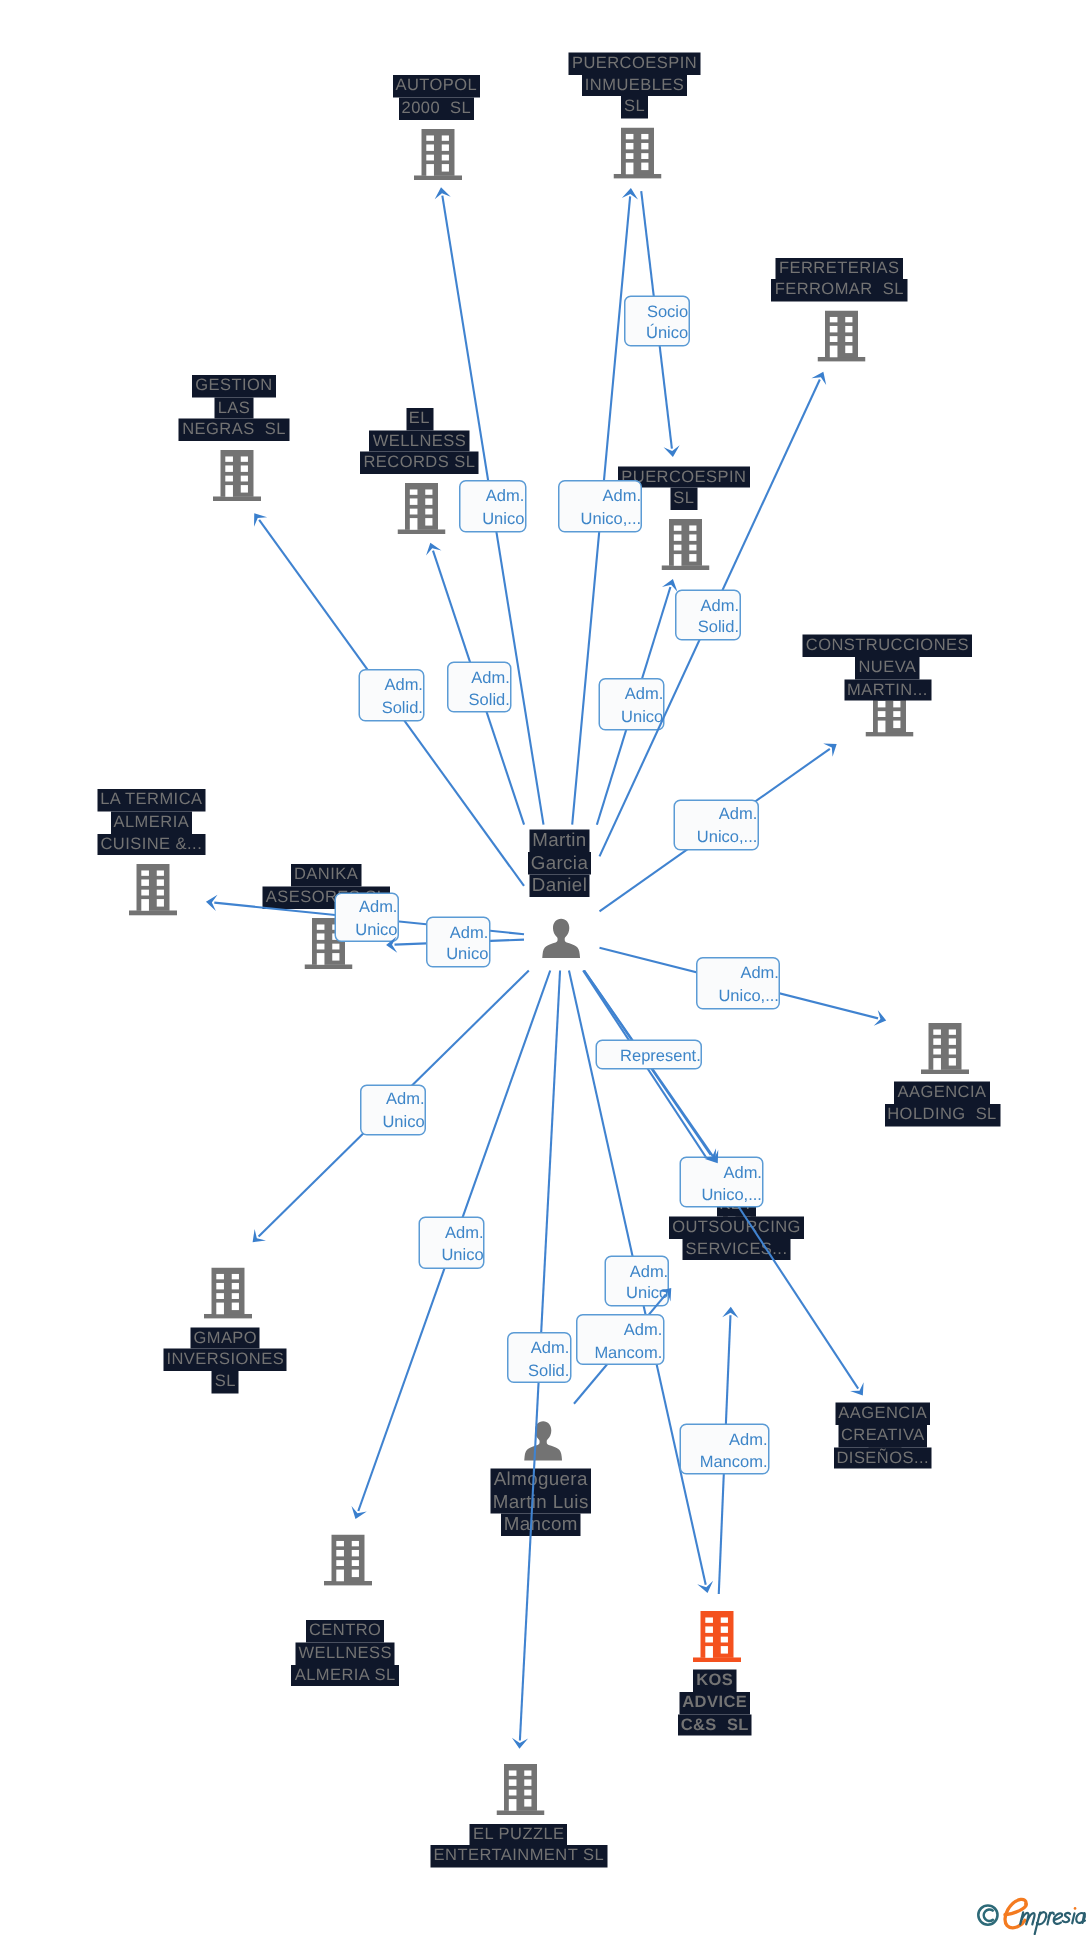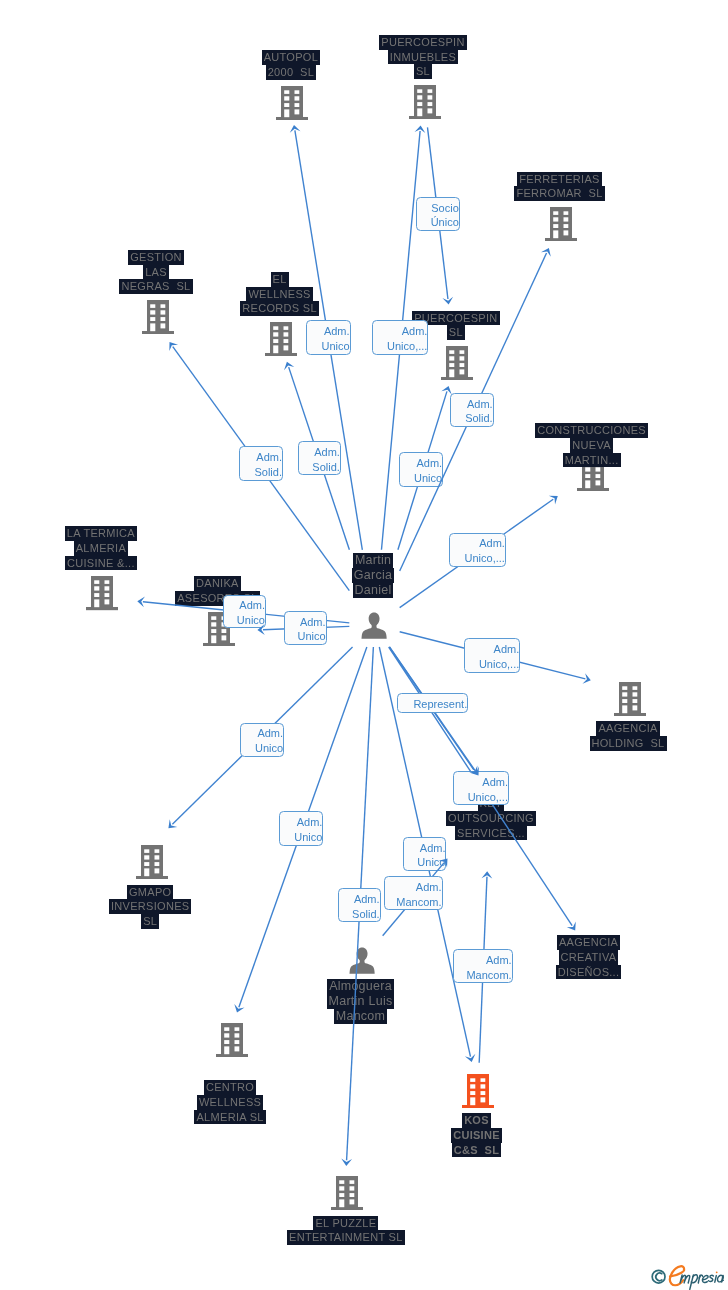--- a/index.html
+++ b/index.html
@@ -489,21 +489,21 @@
             <rect x="18.5" y="10.3" width="4.8" height="4.3"></rect>
             <rect x="8.2" y="17.1" width="5.1" height="3.9"></rect>
             <rect x="18.5" y="17.1" width="4.8" height="3.9"></rect>
             <rect x="8.2" y="23.4" width="5.1" height="7.8"></rect>
             <rect x="18.5" y="23.4" width="4.8" height="5.0"></rect>
           </g>
         </svg>
       </div>
       <div class="nlabel b" style="top:1113.10px;">
         <span class="ll"><i>KOS</i></span>
-        <span class="ll"><i>CUISINE</i></span>
+        <span class="ll"><i>ADVICE</i></span>
         <span class="ll"><i>C&amp;S  SL</i></span>
       </div>
     </div>
 <div class="node" style="left:257.40px;">
       <div class="nicon" style="left:74.00px;top:1176.20px;color:#737373">
         <svg viewBox="0 0 32 34.2" width="32" height="34.2">
           <g fill="currentColor">
             <rect x="0" y="31.0" width="32" height="3.2"></rect>
             <rect x="5" y="0" width="22" height="31.2"></rect>
           </g>

